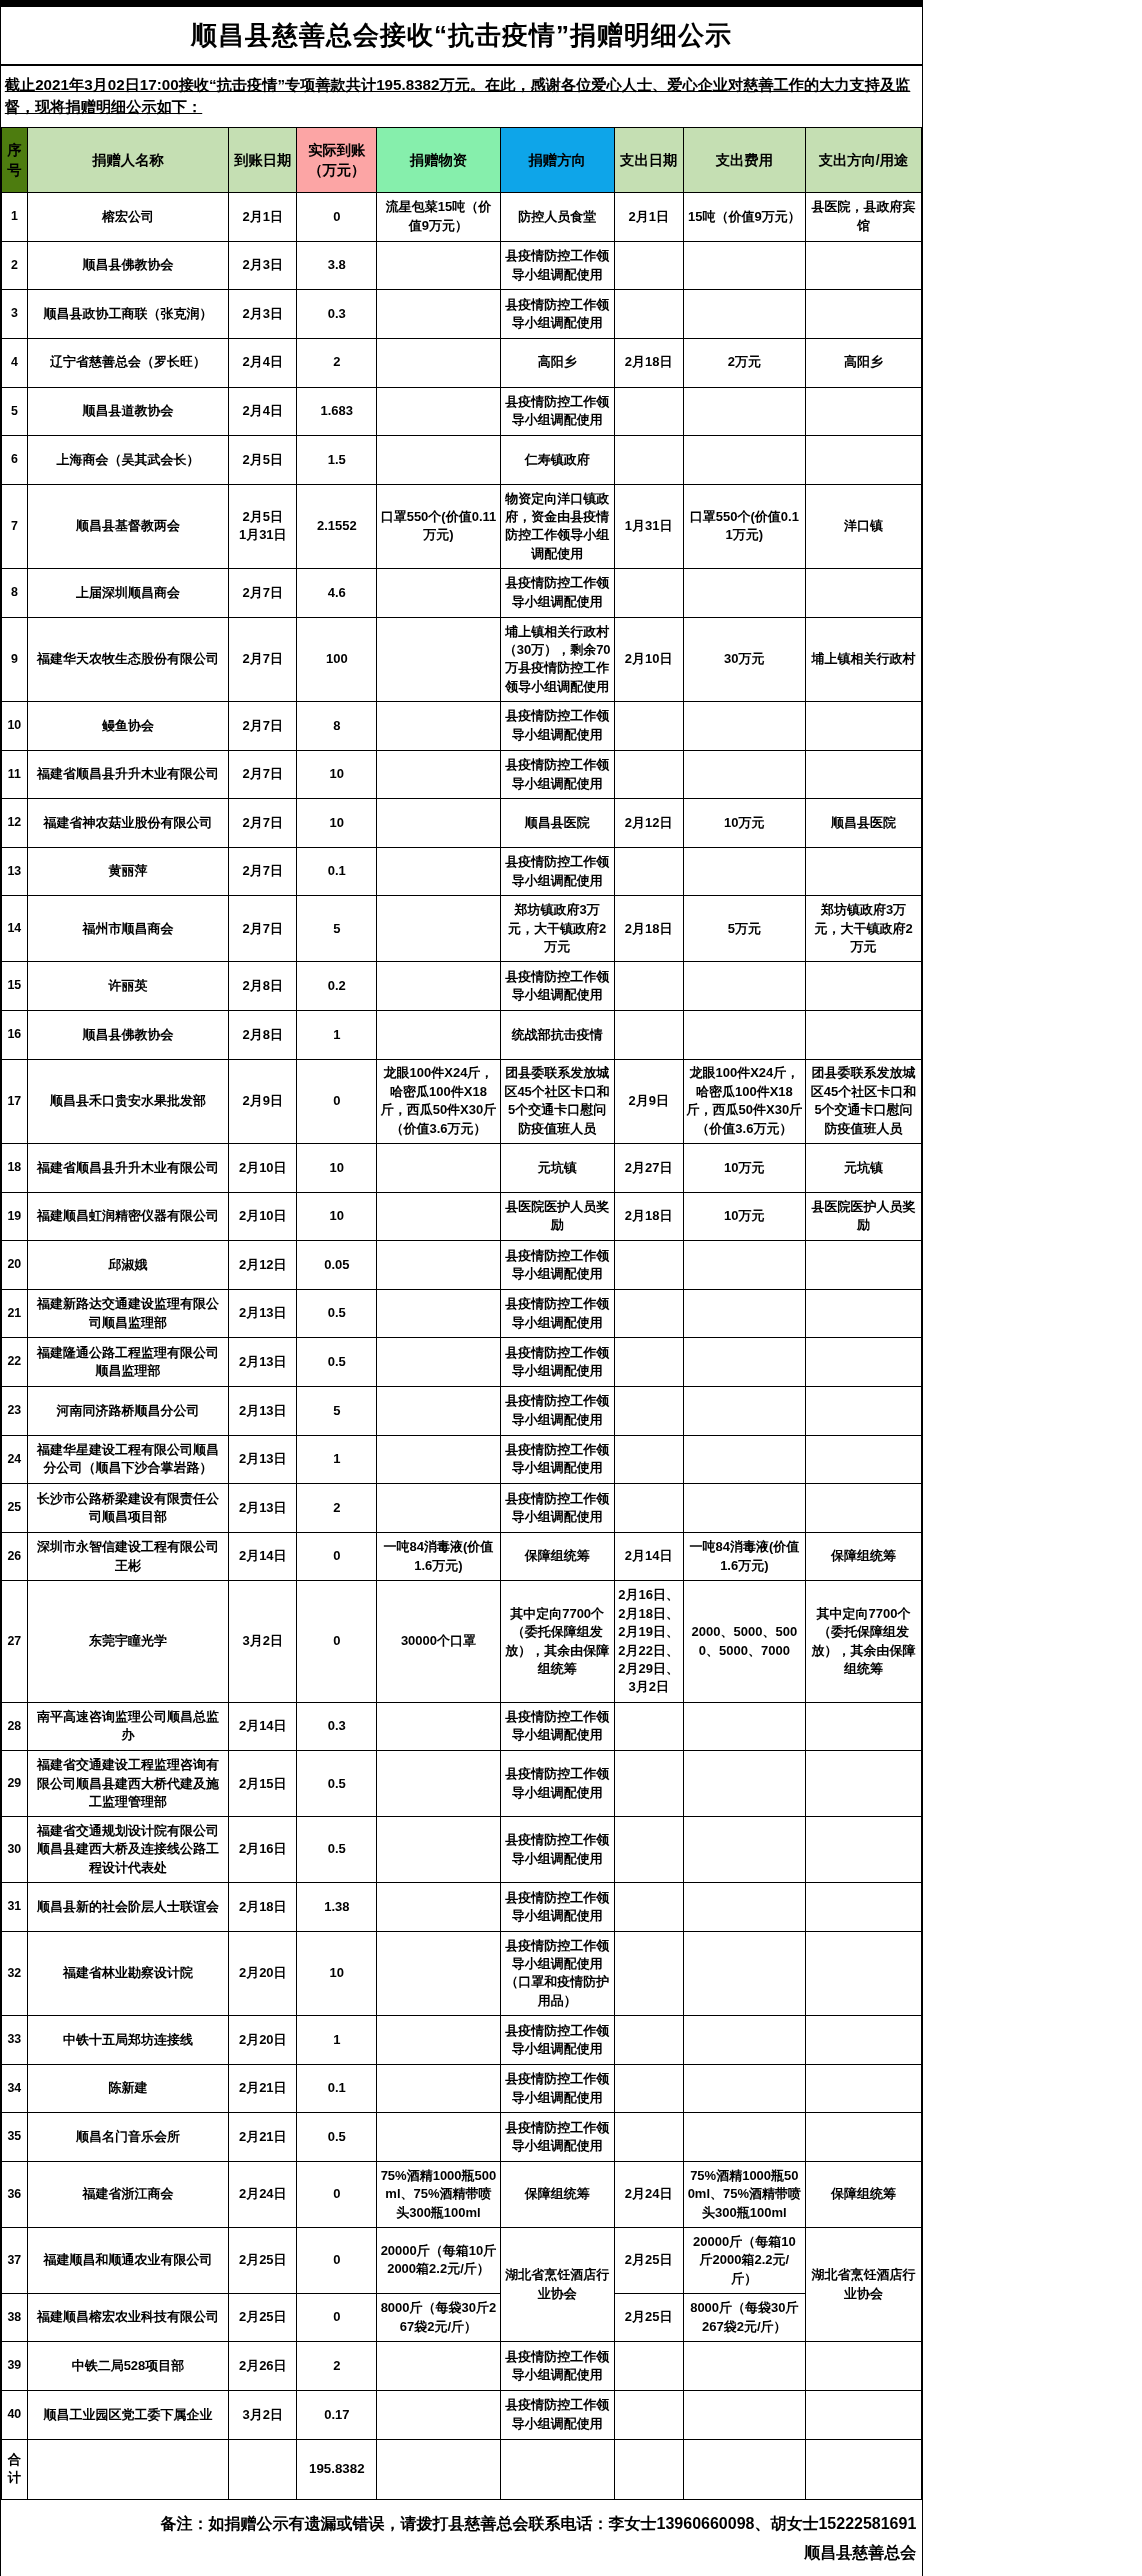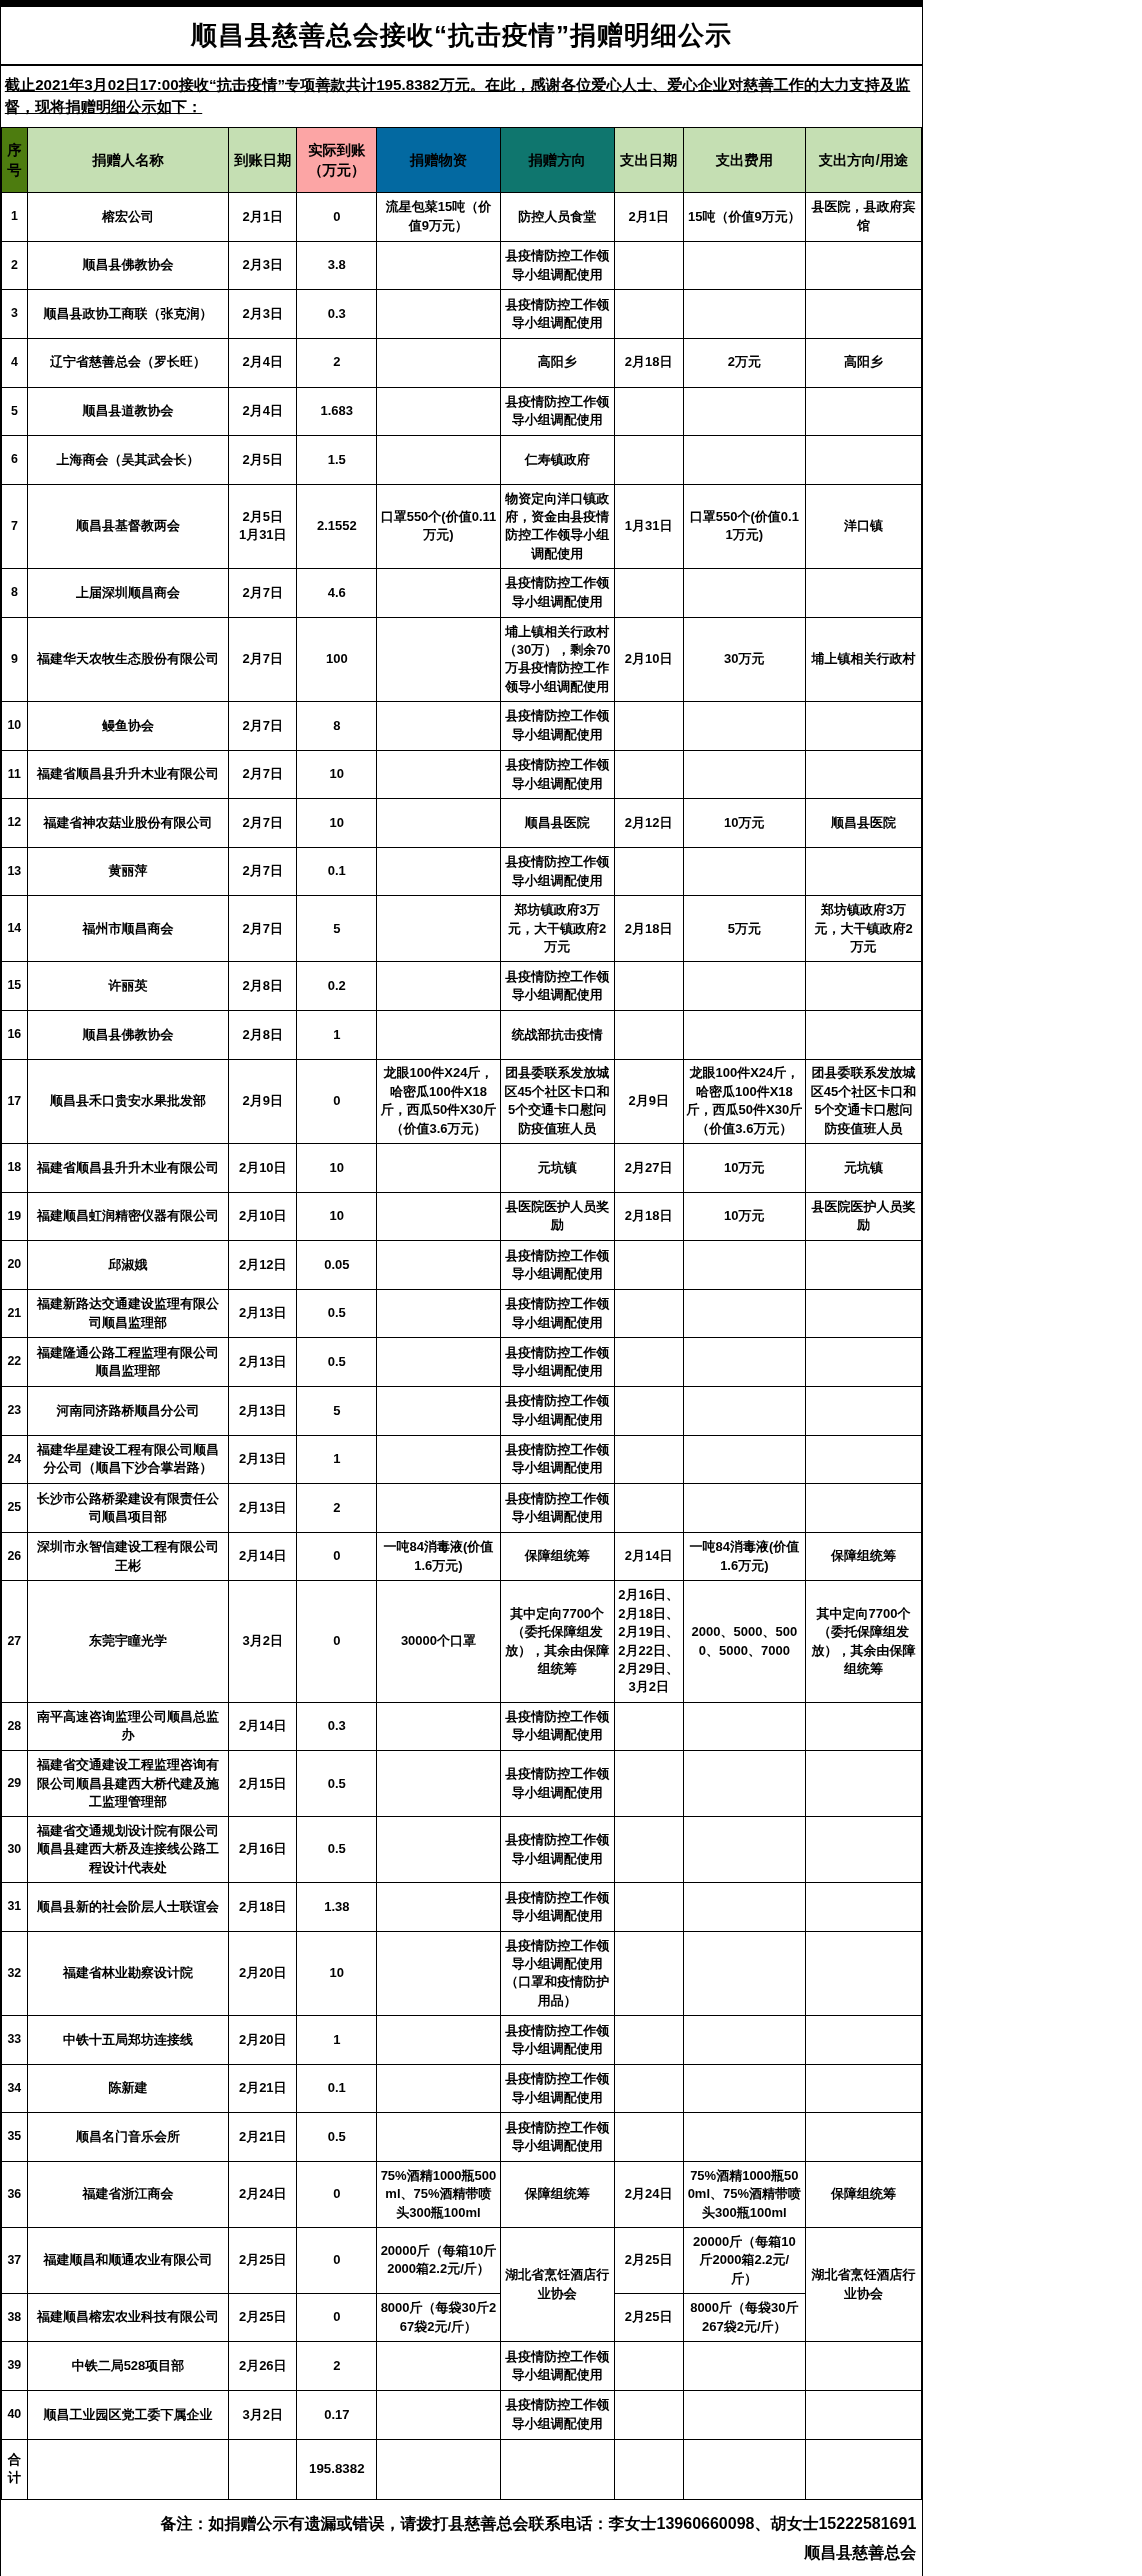--- a/index.html
+++ b/index.html
@@ -40,22 +40,22 @@
       <col style="width:7.5%">
         <col style="width:13.3%">
         <col style="width:12.6%">
     </colgroup>
     <thead>
       <tr>
         <th style="background: #4d7c0f;">序号</th>
         <th style="background: rgb(197, 223, 179); margin-left: 44px;">捐赠人名称</th>
         <th style="background: rgb(197, 223, 179);">到账日期</th>
         <th style="background: #fca5a5;">实际到账（万元）</th>
-        <th style="background: #0369a1;">捐赠物资</th>
-        <th style="background: #0f766e; margin-top: 39px;">捐赠方向</th>
+        <th style="background: #86efac;">捐赠物资</th>
+        <th style="background: #0ea5e9; margin-top: 39px;">捐赠方向</th>
         <th style="background: rgb(197, 223, 179);">支出日期</th>
         <th style="background: rgb(197, 223, 179);">支出费用</th>
         <th style="background: rgb(197, 223, 179);">支出方向/用途</th>
       </tr>
     </thead>
     <tbody>
         <tr>
           <td class="no">1</td>
           <td>榕宏公司</td>
           <td>2月1日</td>

